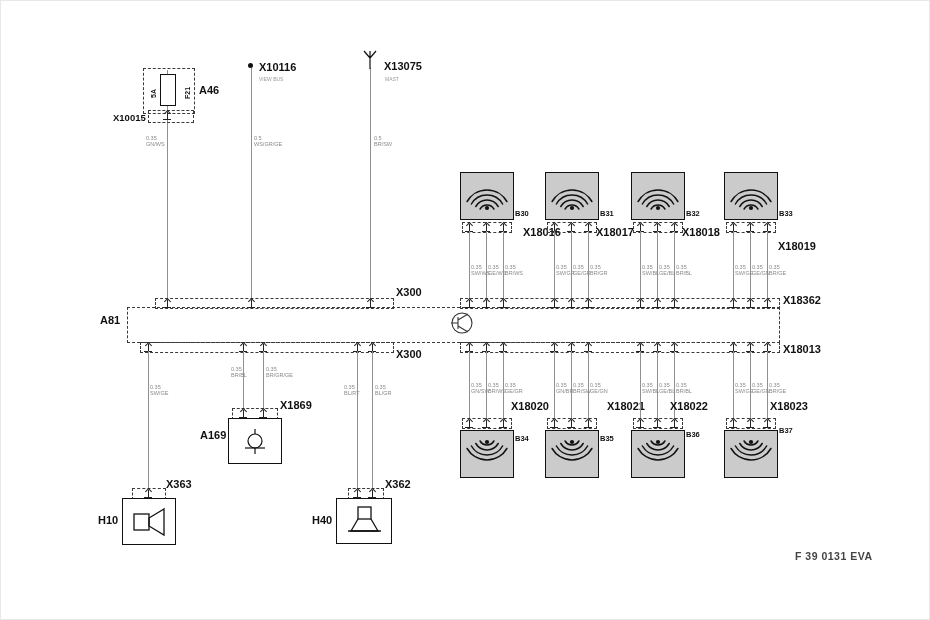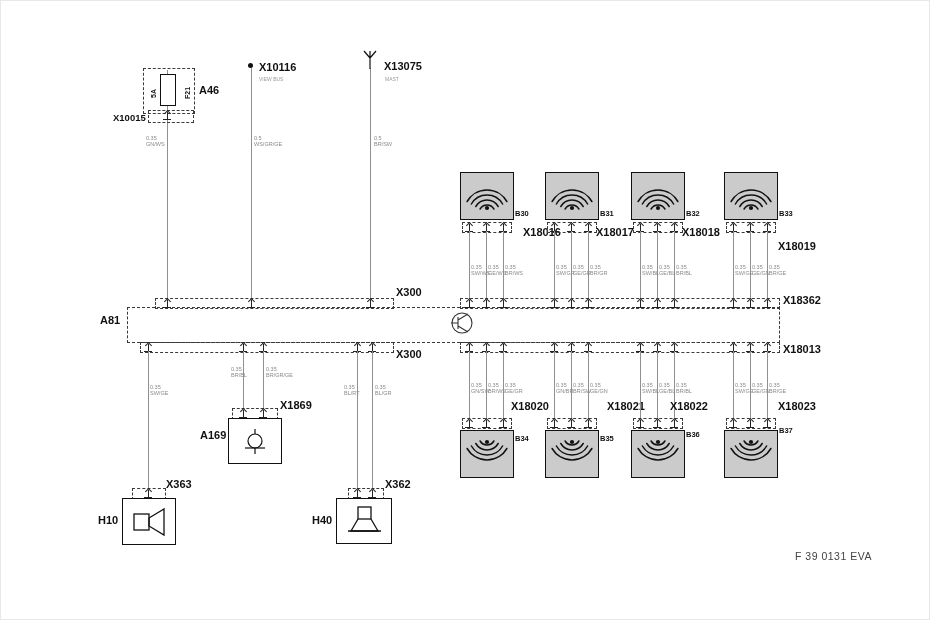--- a/index.html
+++ b/index.html
@@ -17,21 +17,21 @@
   .solidbox{position:absolute;border:1.4px solid #111;background:#fff;}
   .spk{position:absolute;left:0;top:0;width:52px;height:46px;border:1.4px solid #111;background:#cbcbcb;}
   .grp{position:absolute;width:60px;height:140px;}
   .pin{position:absolute;width:8px;height:8px;border-bottom:1.2px solid #222;}
   .pin::before{content:"";position:absolute;left:3.5px;top:1px;width:1px;height:7px;background:#222;}
   .pin::after{content:"";position:absolute;left:2px;top:0;width:4px;height:4px;
               border-left:1.2px solid #222;border-top:1.2px solid #222;transform:rotate(45deg);}
   .rot{position:absolute;font-weight:bold;font-size:7px;color:#111;transform:rotate(-90deg);
        transform-origin:left top;white-space:nowrap;}
   .dot{position:absolute;width:5px;height:5px;border-radius:50%;background:#111;}
-  .footer{position:absolute;font-size:10.5px;color:#444;letter-spacing:.5px;white-space:nowrap;}
+  .footer{position:absolute;font-size:10.5px;color:#444;letter-spacing:.5px;white-space:nowrap;font-weight:bold;}
   svg{display:block;}
 </style>
 </head>
 <body>
 
 <div id="canvas">
 
   <div class="wire" style="left:167px;top:70px;height:230px"></div>
   <div class="dash" style="left:143px;top:68px;width:50px;height:44px"></div>
   <div class="solidbox" style="left:160px;top:74px;width:14px;height:30px"></div>
@@ -379,21 +379,21 @@
         <span>SW/GE</span>
       </div>
     <div class="wl" style="left:28px;top:40px">
         <span>0.35</span>
         <span>GE/GN</span>
       </div>
     <div class="wl" style="left:45px;top:40px">
         <span>0.35</span>
         <span>BR/GE</span>
       </div>
-    <span class="blabel" style="left:54px;top:58px">X18023</span>
+    <span class="blabel" style="left:46px;top:58px">X18023</span>
     <div class="dash" style="left:2px;top:76px;width:48px;height:9px"></div>
     <div class="pin" style="left:5px;top:77px"></div>
     <div class="pin" style="left:22px;top:77px"></div>
     <div class="pin" style="left:39px;top:77px"></div>
     <div class="spk" style="top:88px">
       <svg width="52" height="46" viewBox="0 0 52 46">
         <g transform="translate(0,46) scale(1,-1)">
           <g fill="none" stroke="#111" stroke-width="1.5" stroke-linecap="round">
             <path d="M19.1 36 A8 8 0 0 1 32.9 36"></path>
               <path d="M14.8 33.5 A13 13 0 0 1 37.2 33.5"></path>

